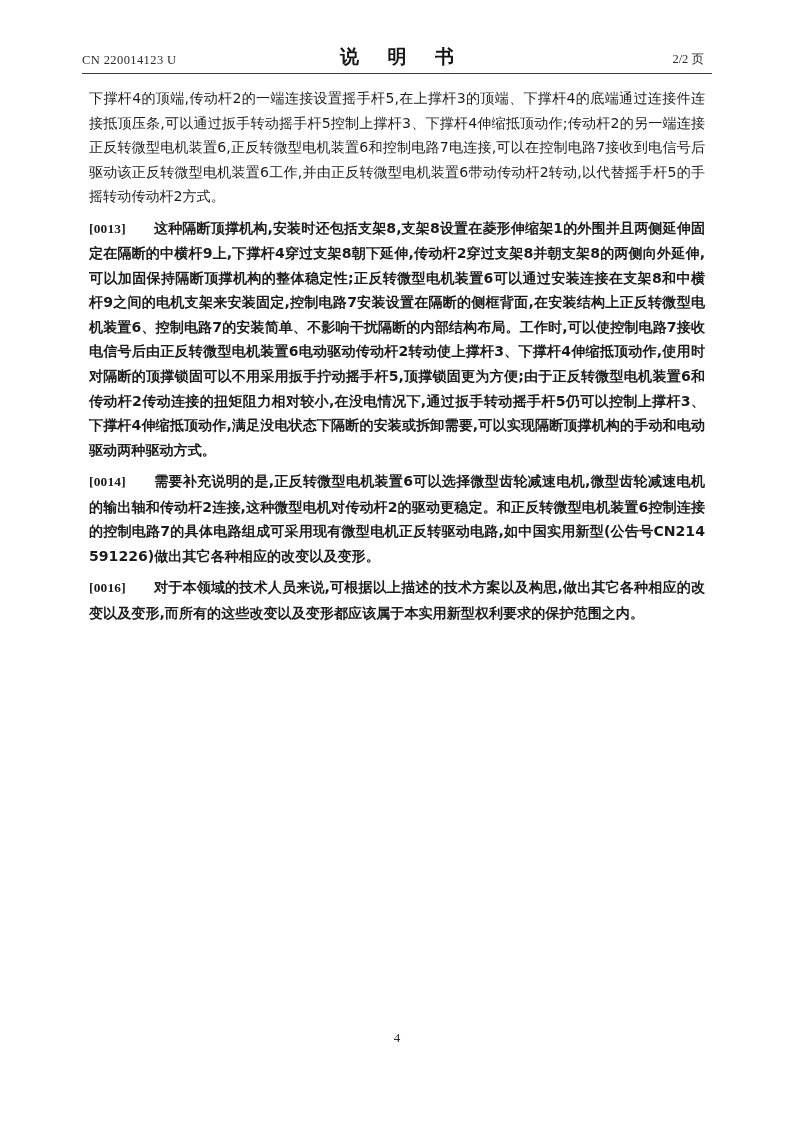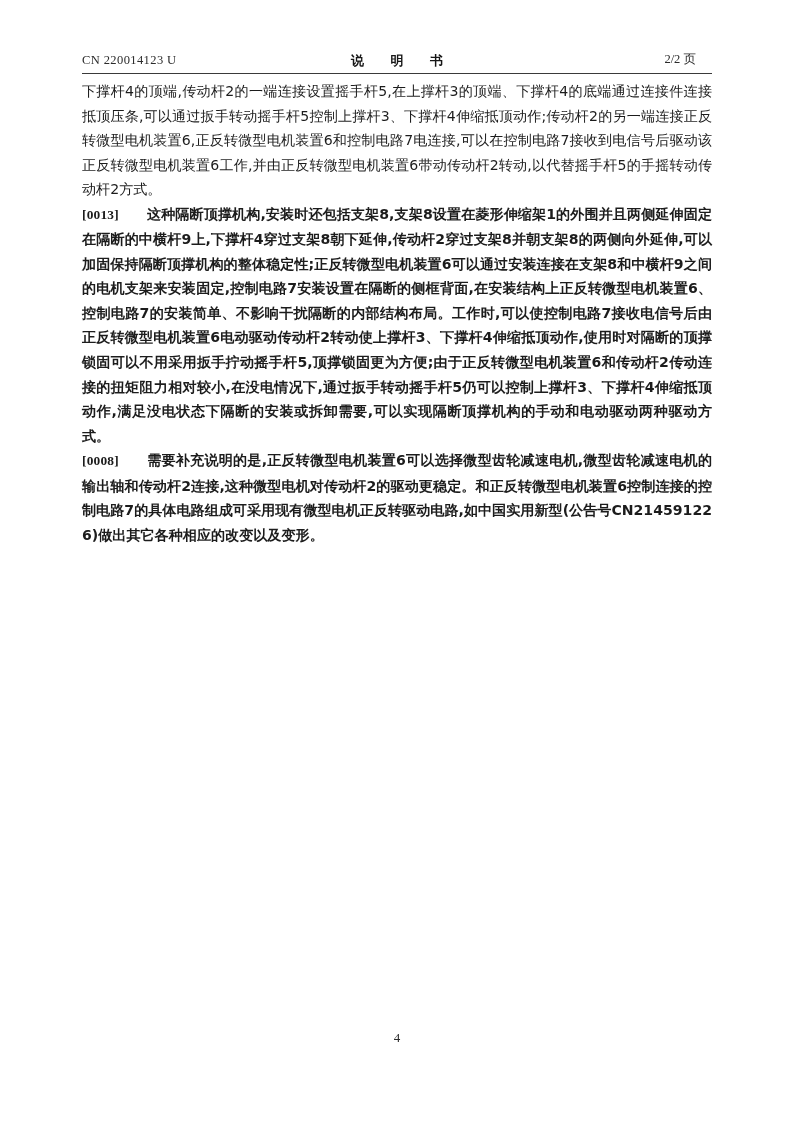--- a/index.html
+++ b/index.html
@@ -49,30 +49,30 @@
     color: #2a2a2a;
     white-space: nowrap;
   }
   .hdr-center {
     position: absolute;
     left: 0;
     right: 0;
     bottom: -2px;
     text-align: center;
     font-family: "DejaVu Sans", "Liberation Sans", sans-serif;
-    font-size: 13px;
+    font-size: 19px;
     font-weight: bold;
     letter-spacing: 11px;
     text-indent: 11px;
     color: #161616;
     white-space: nowrap;
   }
   .hdr-right {
     position: absolute;
-    right: 16px;
+    right: 8px;
     bottom: 0;
     font-family: "Liberation Serif", "DejaVu Serif", serif;
     font-size: 12.5px;
     color: #2a2a2a;
     white-space: nowrap;
   }
   .hdr-rule {
     position: absolute;
     left: 82px;
     top: 73px;
@@ -82,21 +82,21 @@
   }
 
   
   .body-area {
     position: absolute;
     left: 82px;
     top: 79px;
     width: 630px;
   }
   p.para {
-    margin: 0;
+    margin: 7px;
     font-family: "DejaVu Sans", "Liberation Sans", sans-serif;
     font-size: 14.1px;
     line-height: 24.55px;
     color: #1c1c1c;
     text-align: justify;
     text-justify: inter-character;
     text-align-last: left;
     letter-spacing: 0;
     word-break: break-all;
     -webkit-hyphens: none;
@@ -142,21 +142,22 @@
     </div>
   </div>
   <div class="hdr-rule"></div>
 
   <div class="body-area">
 
     <p class="para"><span>下撑杆4的顶端,传动杆2的一端连接设置摇手杆5,在上撑杆3的顶端、下撑杆4的底端通过连接件连接抵顶压条,可以通过扳手转动摇手杆5控制上撑杆3、下撑杆4伸缩抵顶动作;传动杆2的另一端连接正反转微型电机装置6,正反转微型电机装置6和控制电路7电连接,可以在控制电路7接收到电信号后驱动该正反转微型电机装置6工作,并由正反转微型电机装置6带动传动杆2转动,以代替摇手杆5的手摇转动传动杆2方式。</span></p>
 
     <p class="para tagged"><span class="ptag">[0013]</span><span class="pgap"></span><span>这种隔断顶撑机构,安装时还包括支架8,支架8设置在菱形伸缩架1的外围并且两侧延伸固定在隔断的中横杆9上,下撑杆4穿过支架8朝下延伸,传动杆2穿过支架8并朝支架8的两侧向外延伸,可以加固保持隔断顶撑机构的整体稳定性;正反转微型电机装置6可以通过安装连接在支架8和中横杆9之间的电机支架来安装固定,控制电路7安装设置在隔断的侧框背面,在安装结构上正反转微型电机装置6、控制电路7的安装简单、不影响干扰隔断的内部结构布局。工作时,可以使控制电路7接收电信号后由正反转微型电机装置6电动驱动传动杆2转动使上撑杆3、下撑杆4伸缩抵顶动作,使用时对隔断的顶撑锁固可以不用采用扳手拧动摇手杆5,顶撑锁固更为方便;由于正反转微型电机装置6和传动杆2传动连接的扭矩阻力相对较小,在没电情况下,通过扳手转动摇手杆5仍可以控制上撑杆3、下撑杆4伸缩抵顶动作,满足没电状态下隔断的安装或拆卸需要,可以实现隔断顶撑机构的手动和电动驱动两种驱动方式。</span></p>
 
-    <p class="para tagged"><span class="ptag">[0008]</span><span class="pgap"></span><span>需要补充说明的是,正反转微型电机装置6可以选择微型齿轮减速电机,微型齿轮减速电机的输出轴和传动杆2连接,这种微型电机对传动杆2的驱动更稳定。和正反转微型电机装置6控制连接的控制电路7的具体电路组成可采用现有微型电机正反转驱动电路,如中国实用新型(公告号CN214591226)做出其它各种相应的改变以及变形。</span></p>
+    <p class="para tagged"><span class="ptag">[0014]</span><span class="pgap"></span><span>需要补充说明的是,正反转微型电机装置6可以选择微型齿轮减速电机,微型齿轮减速电机的输出轴和传动杆2连接,这种微型电机对传动杆2的驱动更稳定。和正反转微型电机装置6控制连接的控制电路7的具体电路组成可采用现有微型电机正反转驱动电路,如中国实用新型(公告号CN214591226)做出其它各种相应的改变以及变形。</span></p>
 
 
+    <p class="para tagged"><span class="ptag">[0016]</span><span class="pgap"></span><span>对于本领域的技术人员来说,可根据以上描述的技术方案以及构思,做出其它各种相应的改变以及变形,而所有的这些改变以及变形都应该属于本实用新型权利要求的保护范围之内。</span></p>
 
   </div>
 
   <div class="page-number">4</div>
 
 </div>
 
 </body></html>

